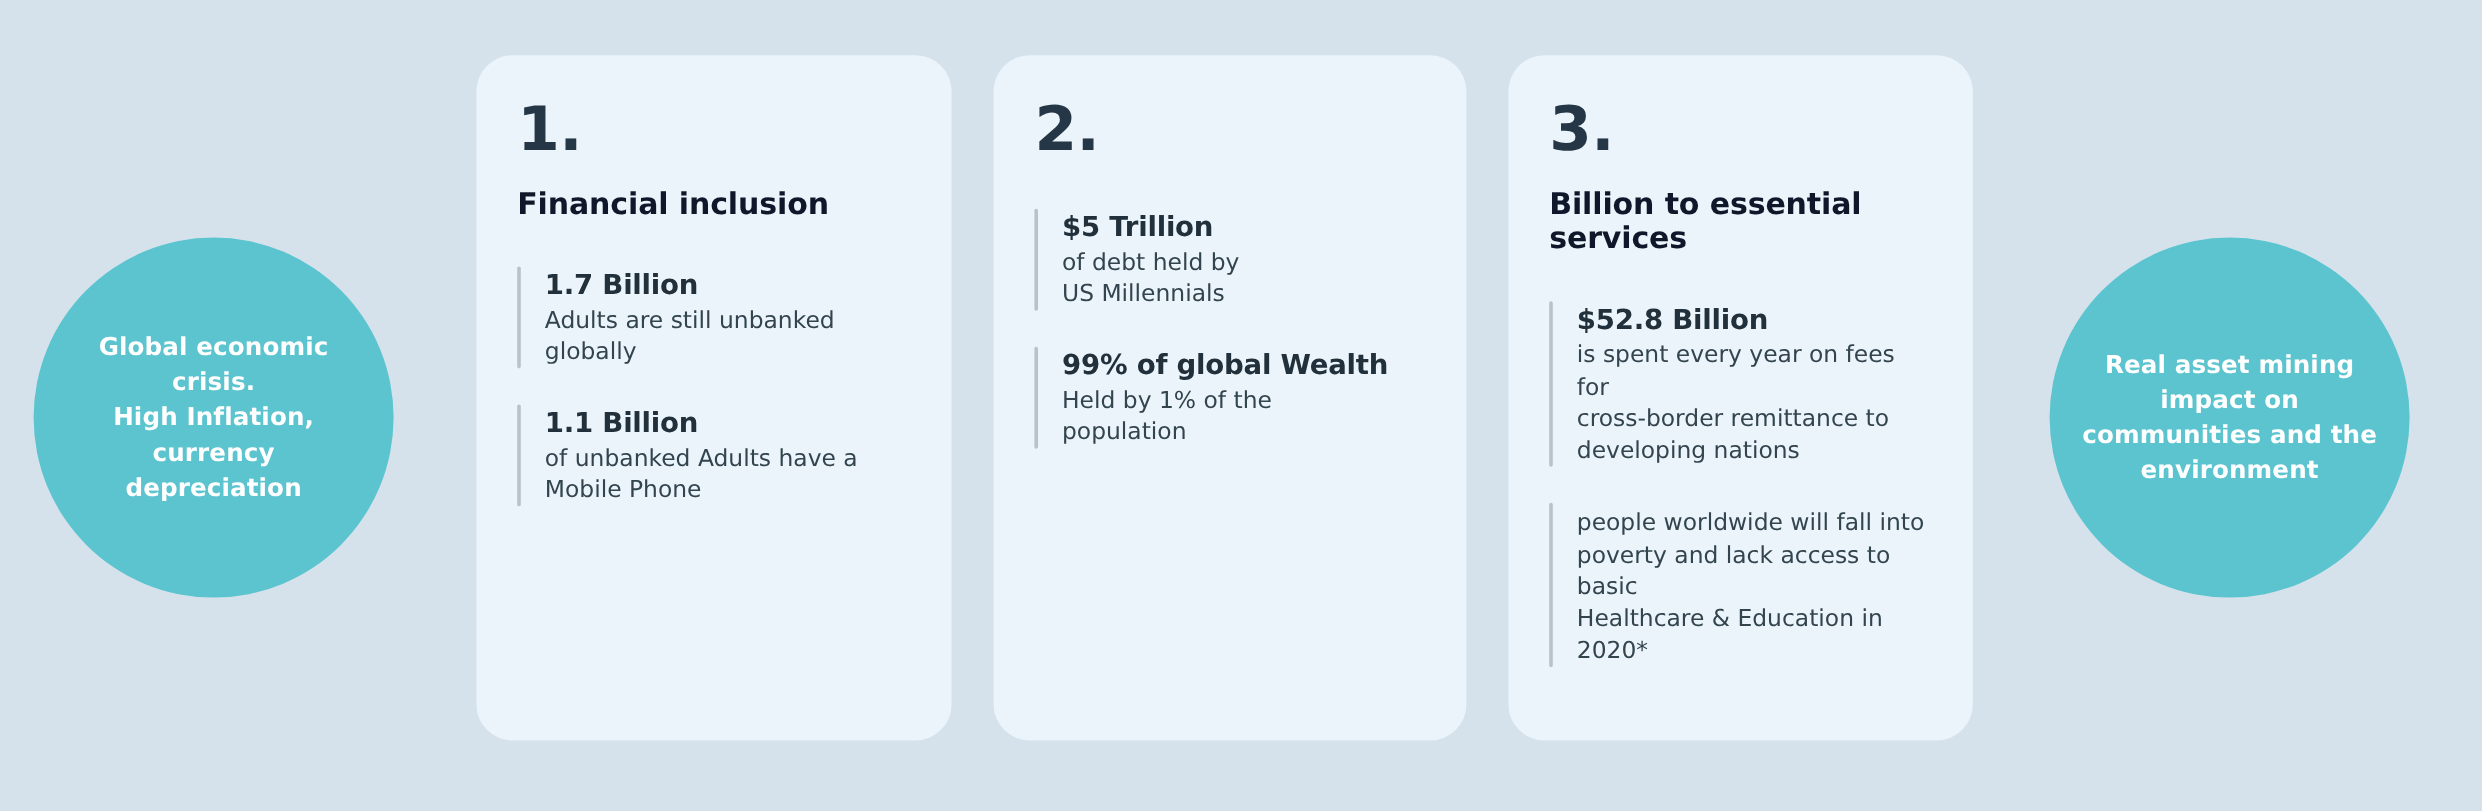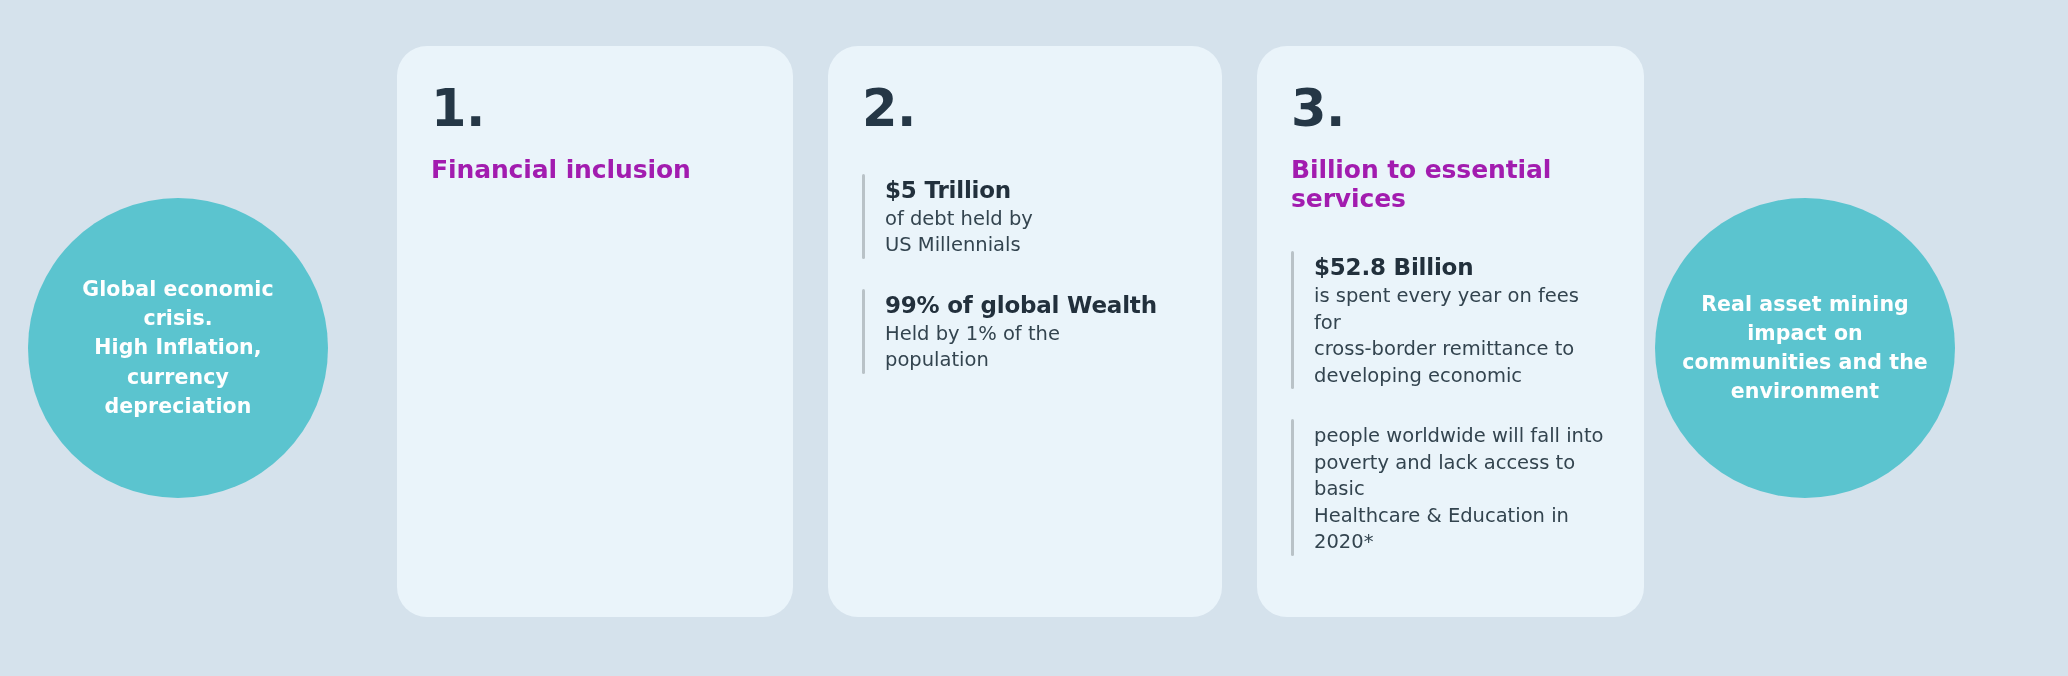--- a/index.html
+++ b/index.html
@@ -22,21 +22,21 @@
     width: 300px;
     height: 300px;
     border-radius: 50%;
     background: #5bc4cf;
     display: flex;
     align-items: center;
     justify-content: center;
     top: 198px;
   }
   .circle-left  { left: 28px; }
-  .circle-right { left: 1655px; }
+  .circle-right { left: 1708px; }
 
   .circle-text {
     color: #ffffff;
     font-weight: bold;
     font-size: 20.5px;
     line-height: 1.42;
     text-align: center;
     white-space: pre-line;
     letter-spacing: 0.1px;
     padding: 0 26px;
@@ -64,21 +64,21 @@
 
   .card-number {
     color: #253746;
     font-size: 51px;
     font-weight: bold;
     line-height: 1.05;
     letter-spacing: -0.5px;
   }
 
   .card-title {
-    color: #a21caf;
+    color: #0f172a;
     font-size: 25px;
     font-weight: bold;
     line-height: 1.17;
     margin-top: 19px;
     letter-spacing: -0.1px;
   }
 
   .stats { margin-top: 38px; }
 
   .stat {
@@ -123,20 +123,38 @@
 High Inflation,
 currency
 depreciation</div>
 </div>
 
 <div class="cards">
 
   <div class="card card-1">
     <div class="card-number">1.</div>
     <div class="card-title">Financial inclusion</div>
+    <div class="stats">
+      <div class="stat">
+        <div class="stat-rule"></div>
+        <div class="stat-body">
+          <div class="stat-value">1.7 Billion</div>
+          <div class="stat-desc">Adults are still unbanked
+globally</div>
+        </div>
+      </div>
+      <div class="stat">
+        <div class="stat-rule"></div>
+        <div class="stat-body">
+          <div class="stat-value">1.1 Billion</div>
+          <div class="stat-desc">of unbanked Adults have a
+Mobile Phone</div>
+        </div>
+      </div>
+    </div>
   </div>
 
   <div class="card card-2">
     <div class="card-number">2.</div>
     <div class="stats">
       <div class="stat">
         <div class="stat-rule"></div>
         <div class="stat-body">
           <div class="stat-value">$5 Trillion</div>
           <div class="stat-desc">of debt held by
@@ -157,21 +175,21 @@
   <div class="card card-3">
     <div class="card-number">3.</div>
     <div class="card-title">Billion to essential services</div>
     <div class="stats">
       <div class="stat">
         <div class="stat-rule"></div>
         <div class="stat-body">
           <div class="stat-value">$52.8 Billion</div>
           <div class="stat-desc">is spent every year on fees for
 cross-border remittance to
-developing economic</div>
+developing nations</div>
         </div>
       </div>
       <div class="stat">
         <div class="stat-rule"></div>
         <div class="stat-body">
           <div class="stat-desc">people worldwide will fall into
 poverty and lack access to basic
 Healthcare &amp; Education in 2020*</div>
         </div>
       </div>

